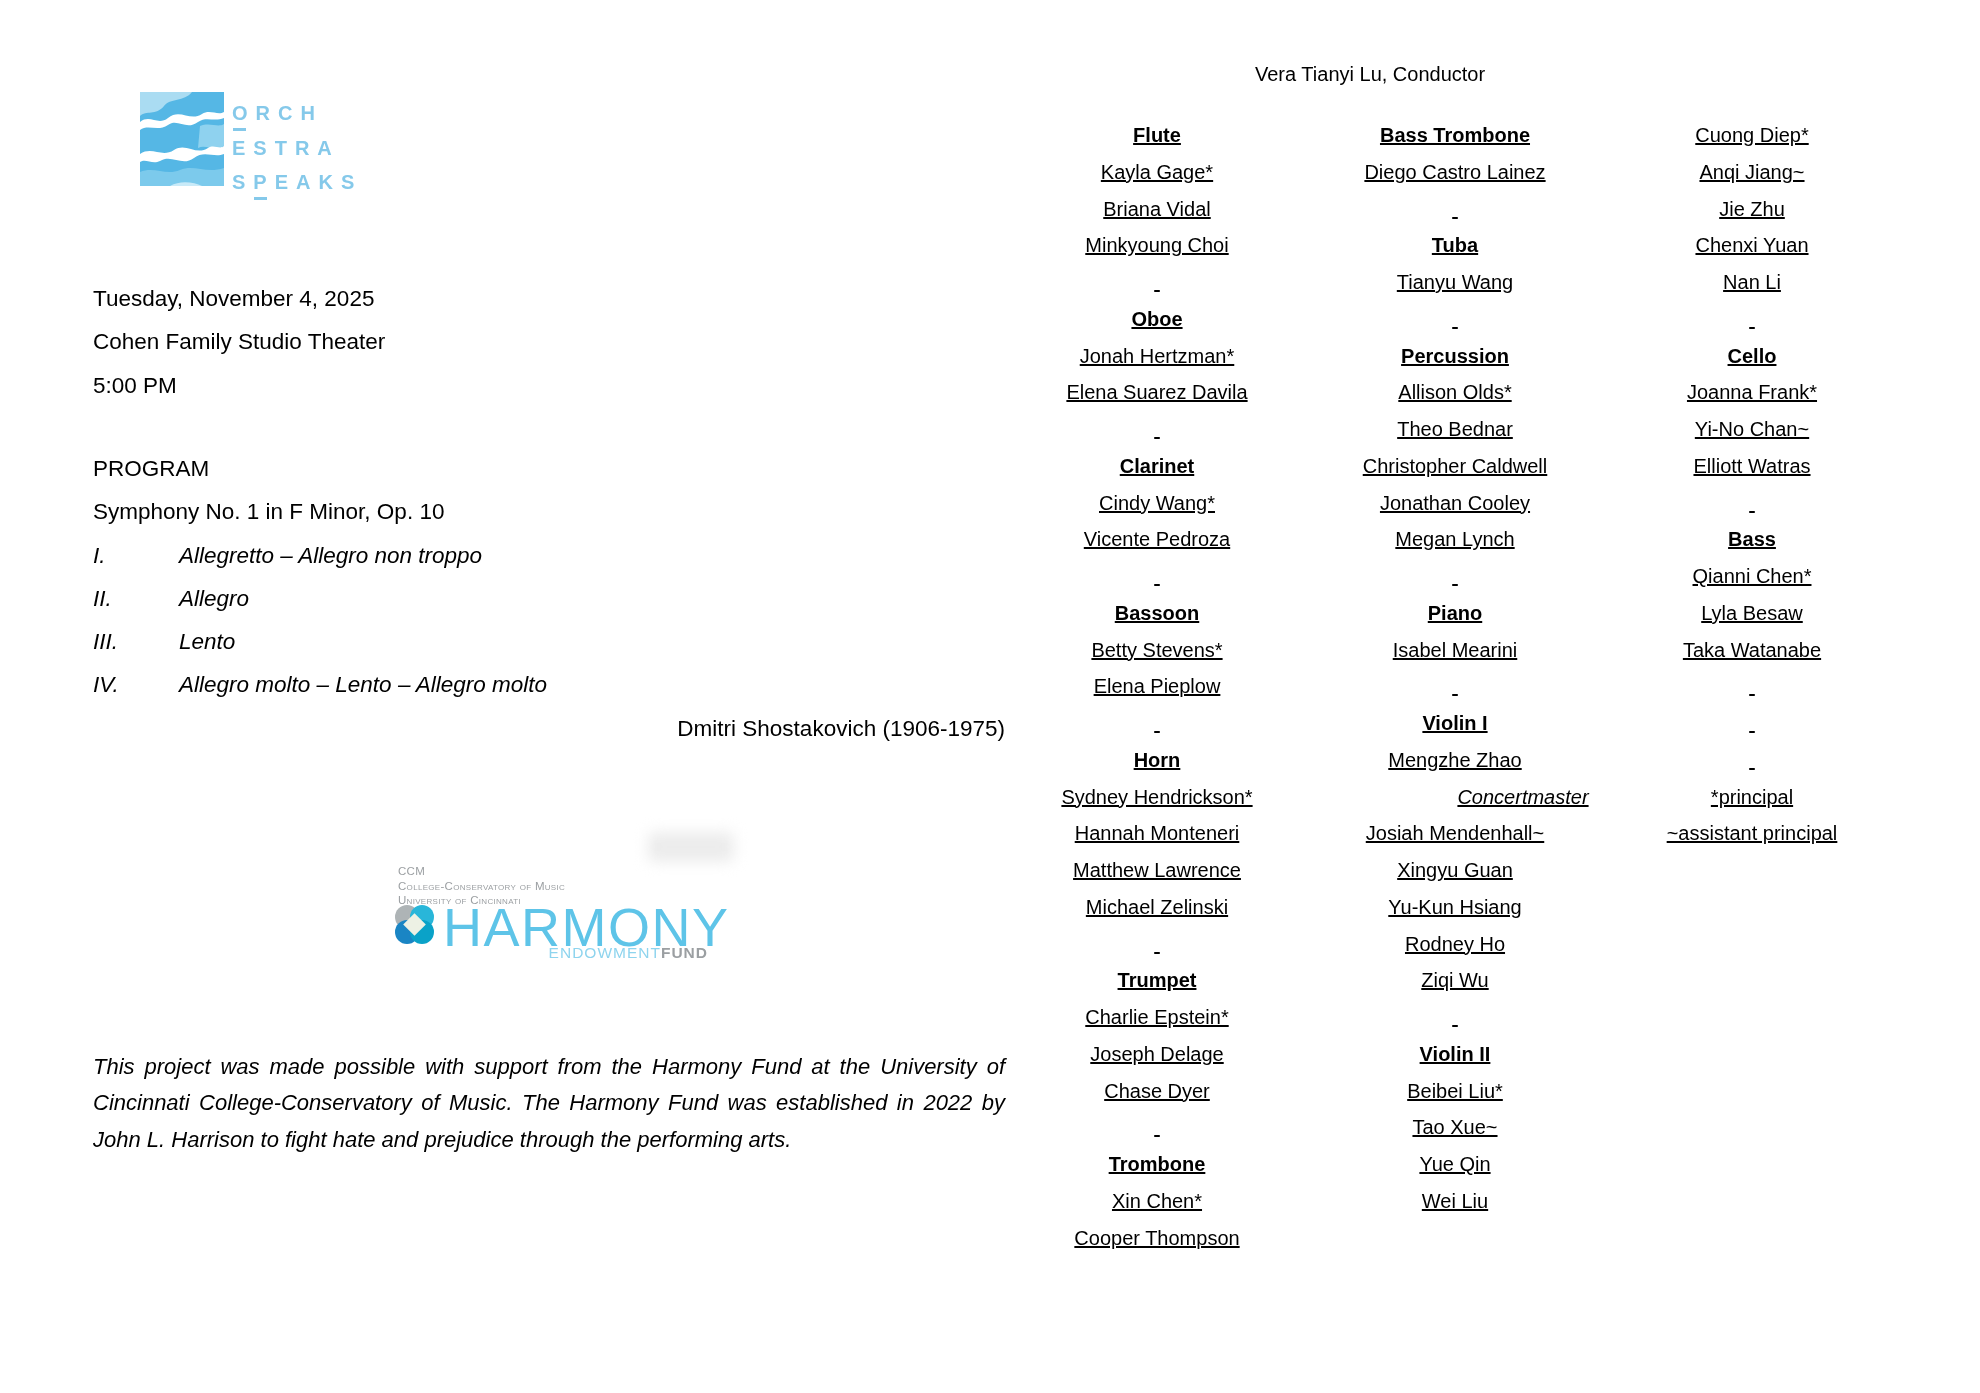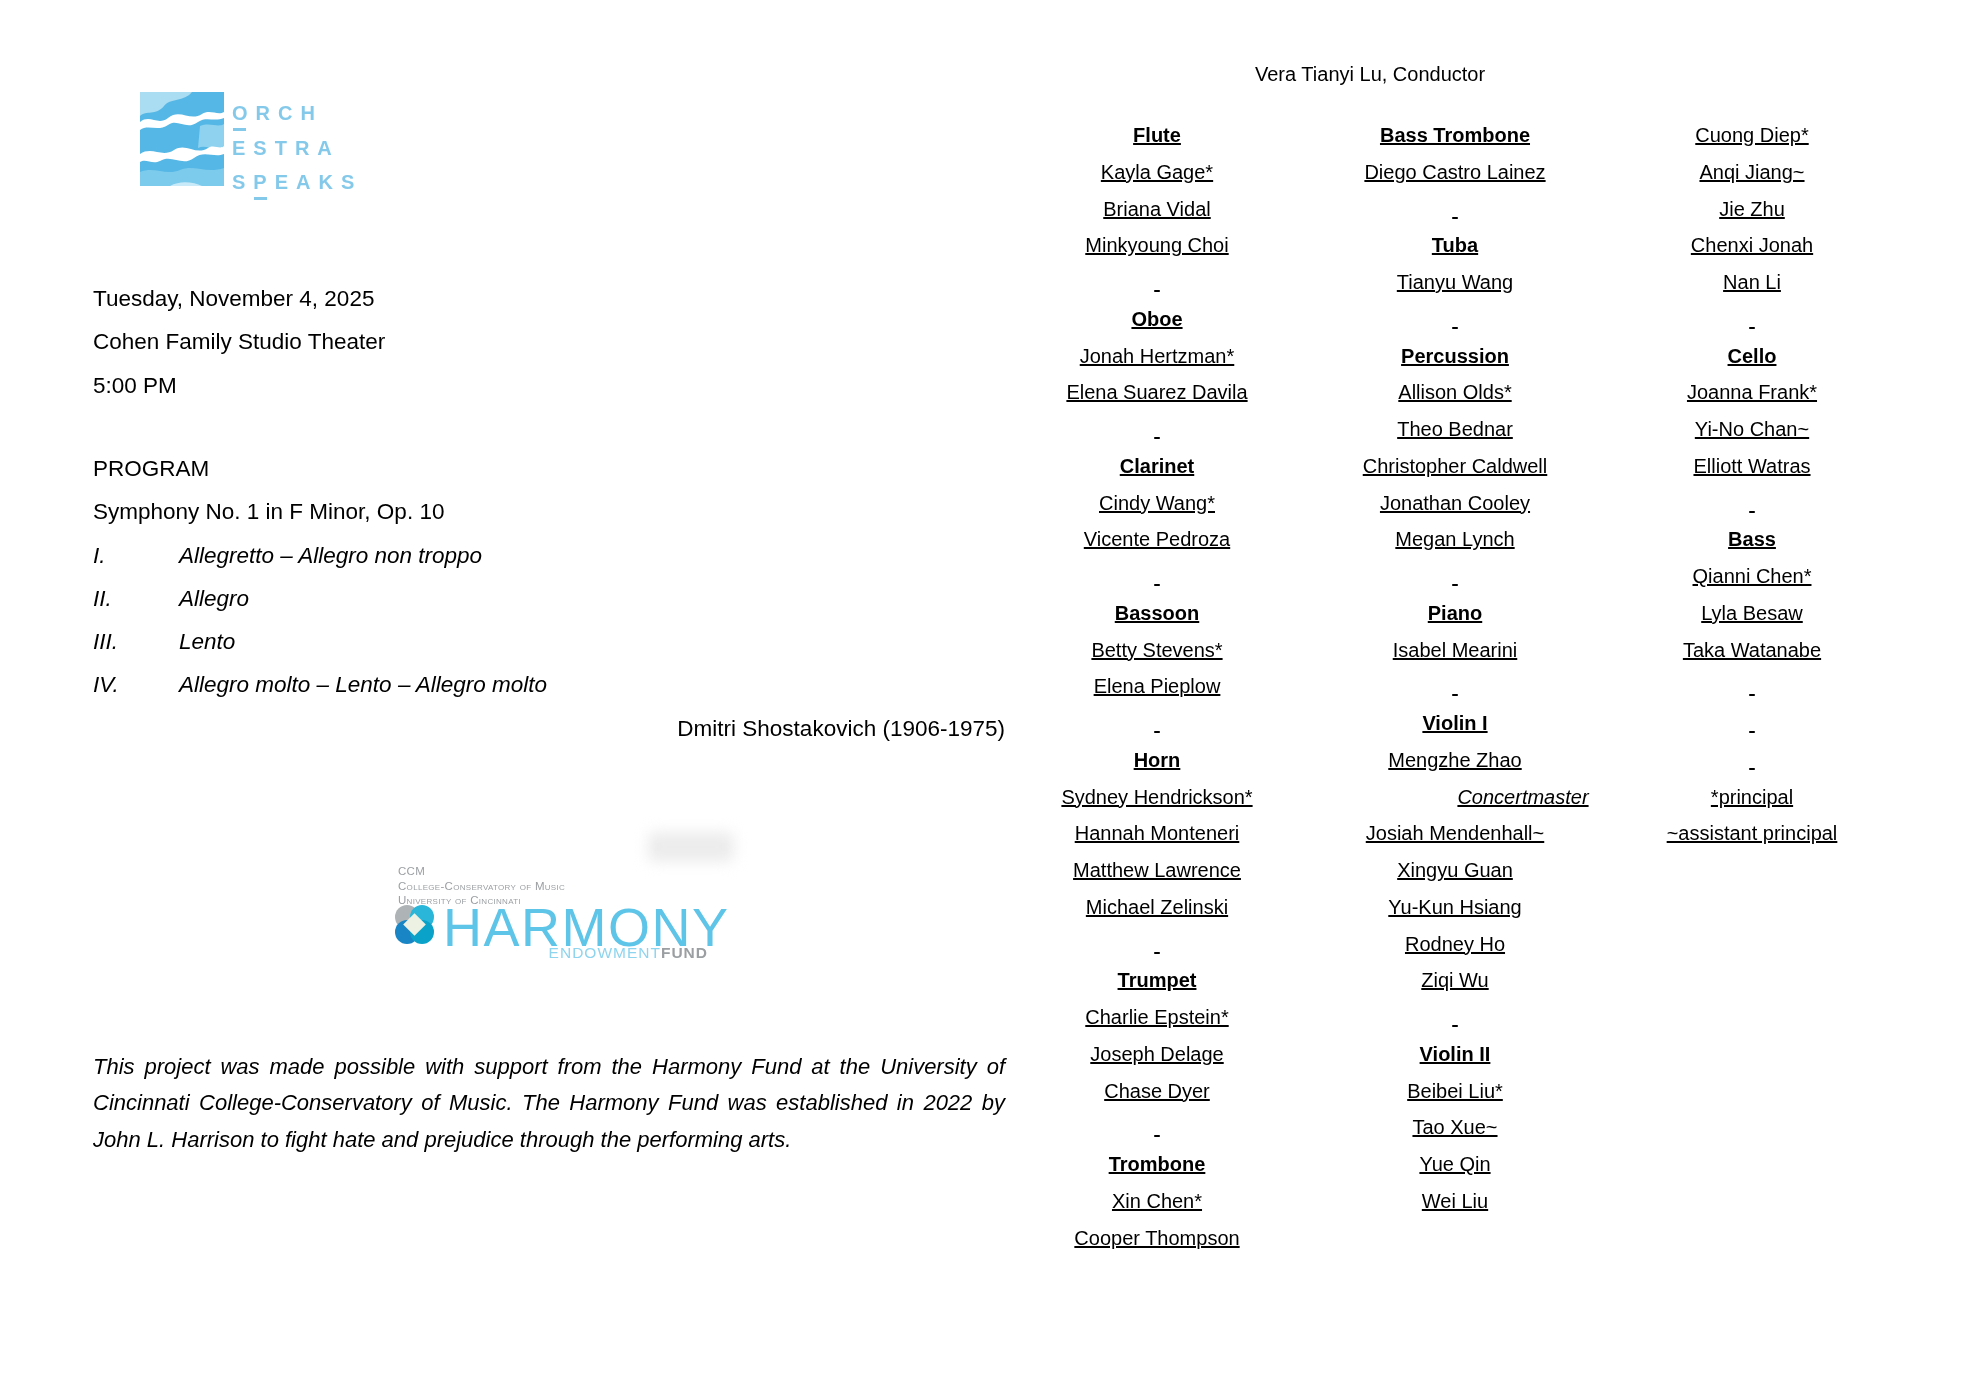--- a/index.html
+++ b/index.html
@@ -193,21 +193,21 @@
       <div class="r-line r-head">Violin II</div>
       <div class="r-line">Beibei Liu*</div>
       <div class="r-line">Tao Xue~</div>
       <div class="r-line">Yue Qin</div>
       <div class="r-line">Wei Liu</div>
     </div>
   <div class="col c3">
       <div class="r-line">Cuong Diep*</div>
       <div class="r-line">Anqi Jiang~</div>
       <div class="r-line">Jie Zhu</div>
-      <div class="r-line">Chenxi Jonah</div>
+      <div class="r-line">Chenxi Yuan</div>
       <div class="r-line">Nan Li</div>
       <div class="r-line r-blank">&nbsp;</div>
       <div class="r-line r-head">Cello</div>
       <div class="r-line">Joanna Frank*</div>
       <div class="r-line">Yi-No Chan~</div>
       <div class="r-line">Elliott Watras</div>
       <div class="r-line r-blank">&nbsp;</div>
       <div class="r-line r-head">Bass</div>
       <div class="r-line">Qianni Chen*</div>
       <div class="r-line">Lyla Besaw</div>

